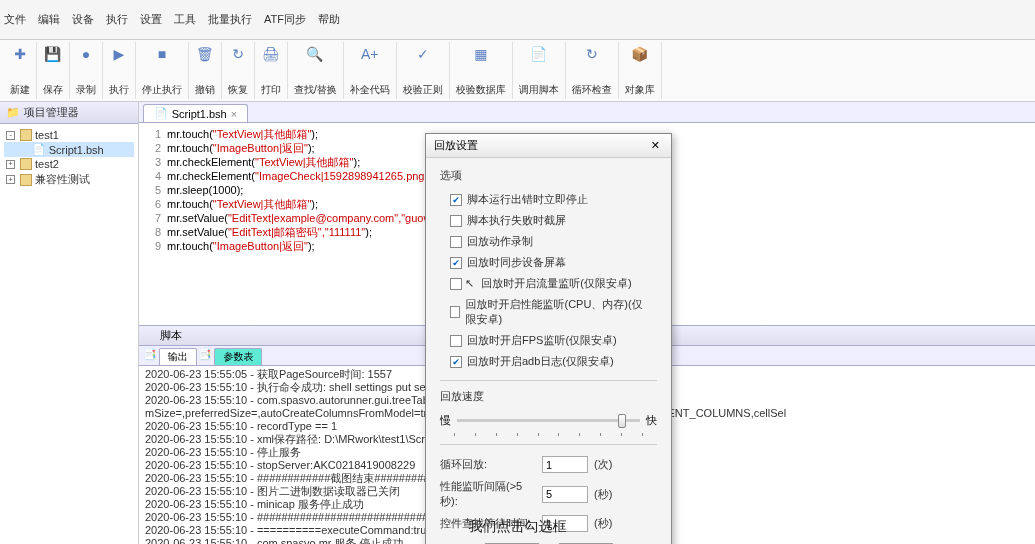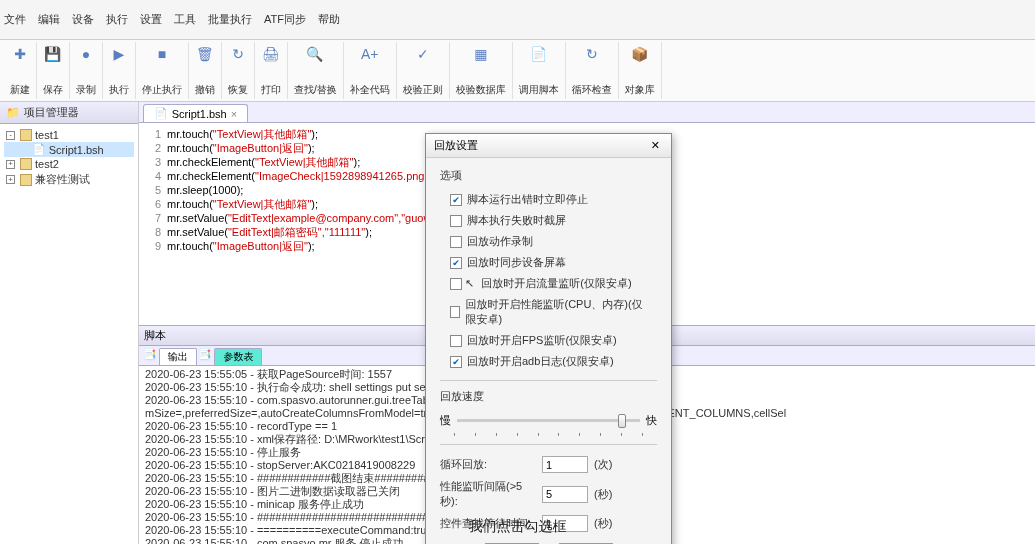--- a/index.html
+++ b/index.html
@@ -18,21 +18,21 @@
 .tree-node.sel{background:#cde6ff}
 .tree-exp{width:9px;height:9px;border:1px solid #888;display:inline-flex;align-items:center;justify-content:center;font-size:8px;line-height:8px;color:#555;margin-left:-12px;margin-right:2px}
 .tree-ico{width:12px;height:12px;background:#f0d68a;border:1px solid #c0a050}
 .content{flex:1;display:flex;flex-direction:column}
 .tabs{background:#eef;border-bottom:1px solid #aac;padding:2px 4px 0;display:flex}
 .tab{background:#fff;border:1px solid #aac;border-bottom:none;padding:2px 10px;border-radius:3px 3px 0 0;display:flex;align-items:center;gap:4px}
 .tab .x{color:#888;cursor:pointer}
 .editor{background:#fff;flex:1;padding:4px;font-family:Consolas,monospace;font-size:11px;line-height:14px;overflow:auto;white-space:pre}
 .editor .ln{display:inline-block;width:18px;color:#888;text-align:right;margin-right:6px}
 .editor .s{color:#c00}
-.split-hdr{background:linear-gradient(#eef,#dde);border-top:1px solid #aac;border-bottom:1px solid #aac;padding:2px 5px}
+.split-hdr{background:linear-gradient(#eef,#dde);border-top:1px solid #aac;border-bottom:1px solid #aac;padding:2px 21px}
 .bottom-tabs{background:#eef;border-bottom:1px solid #aac;padding:2px 4px 0;display:flex;gap:2px}
 .btab{background:#fff;border:1px solid #aac;border-bottom:none;padding:1px 8px;font-size:10px;border-radius:2px 2px 0 0;cursor:pointer}
 .btab:not(.act){background:#5eead4}
 .log{background:#fff;height:220px;overflow:auto;padding:2px 6px;font-size:10px;color:#333;line-height:13px}
 .dialog{position:absolute;left:425px;top:133px;width:247px;background:#f4f4f4;border:1px solid #888;box-shadow:2px 2px 8px rgba(0,0,0,.3)}
 .dlg-title{background:linear-gradient(#fff,#e8e8e8);border-bottom:1px solid #ccc;padding:4px 8px;display:flex;justify-content:space-between;align-items:center;font-size:11px}
 .dlg-title .x{cursor:pointer;padding:0 3px}
 .dlg-body{padding:10px 14px}
 .grp-lbl{color:#333;margin-bottom:6px}
 .chk-row{display:flex;align-items:center;gap:5px;padding:3px 10px;color:#333}

